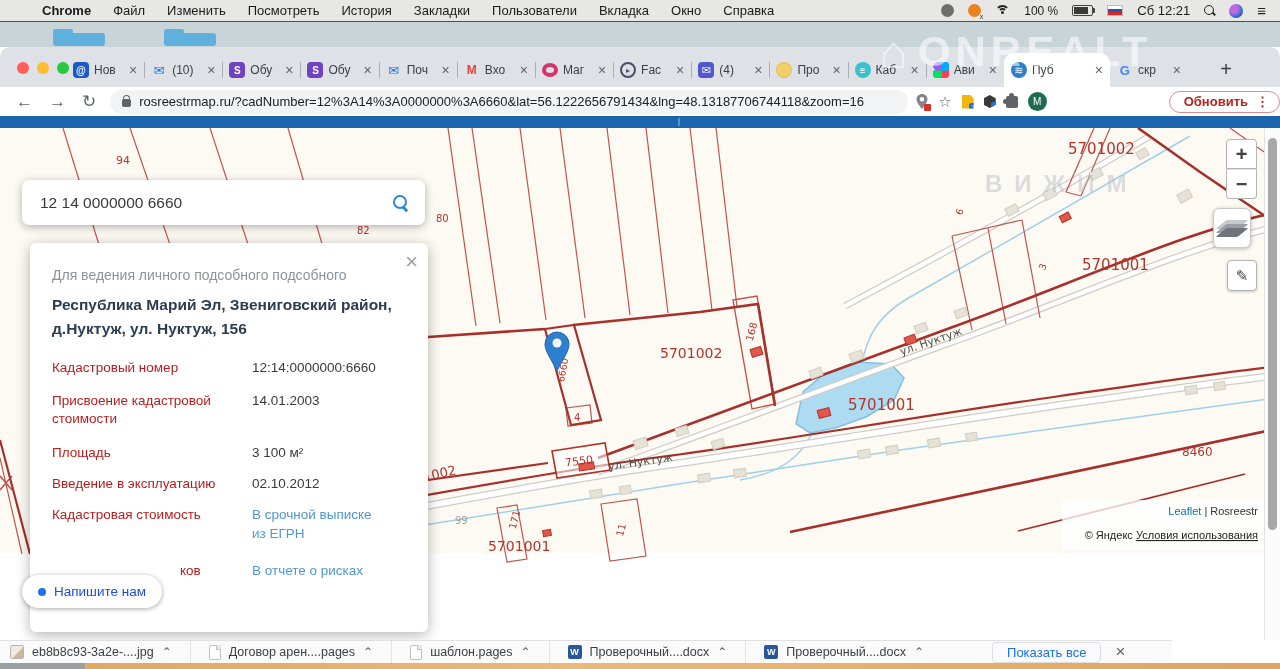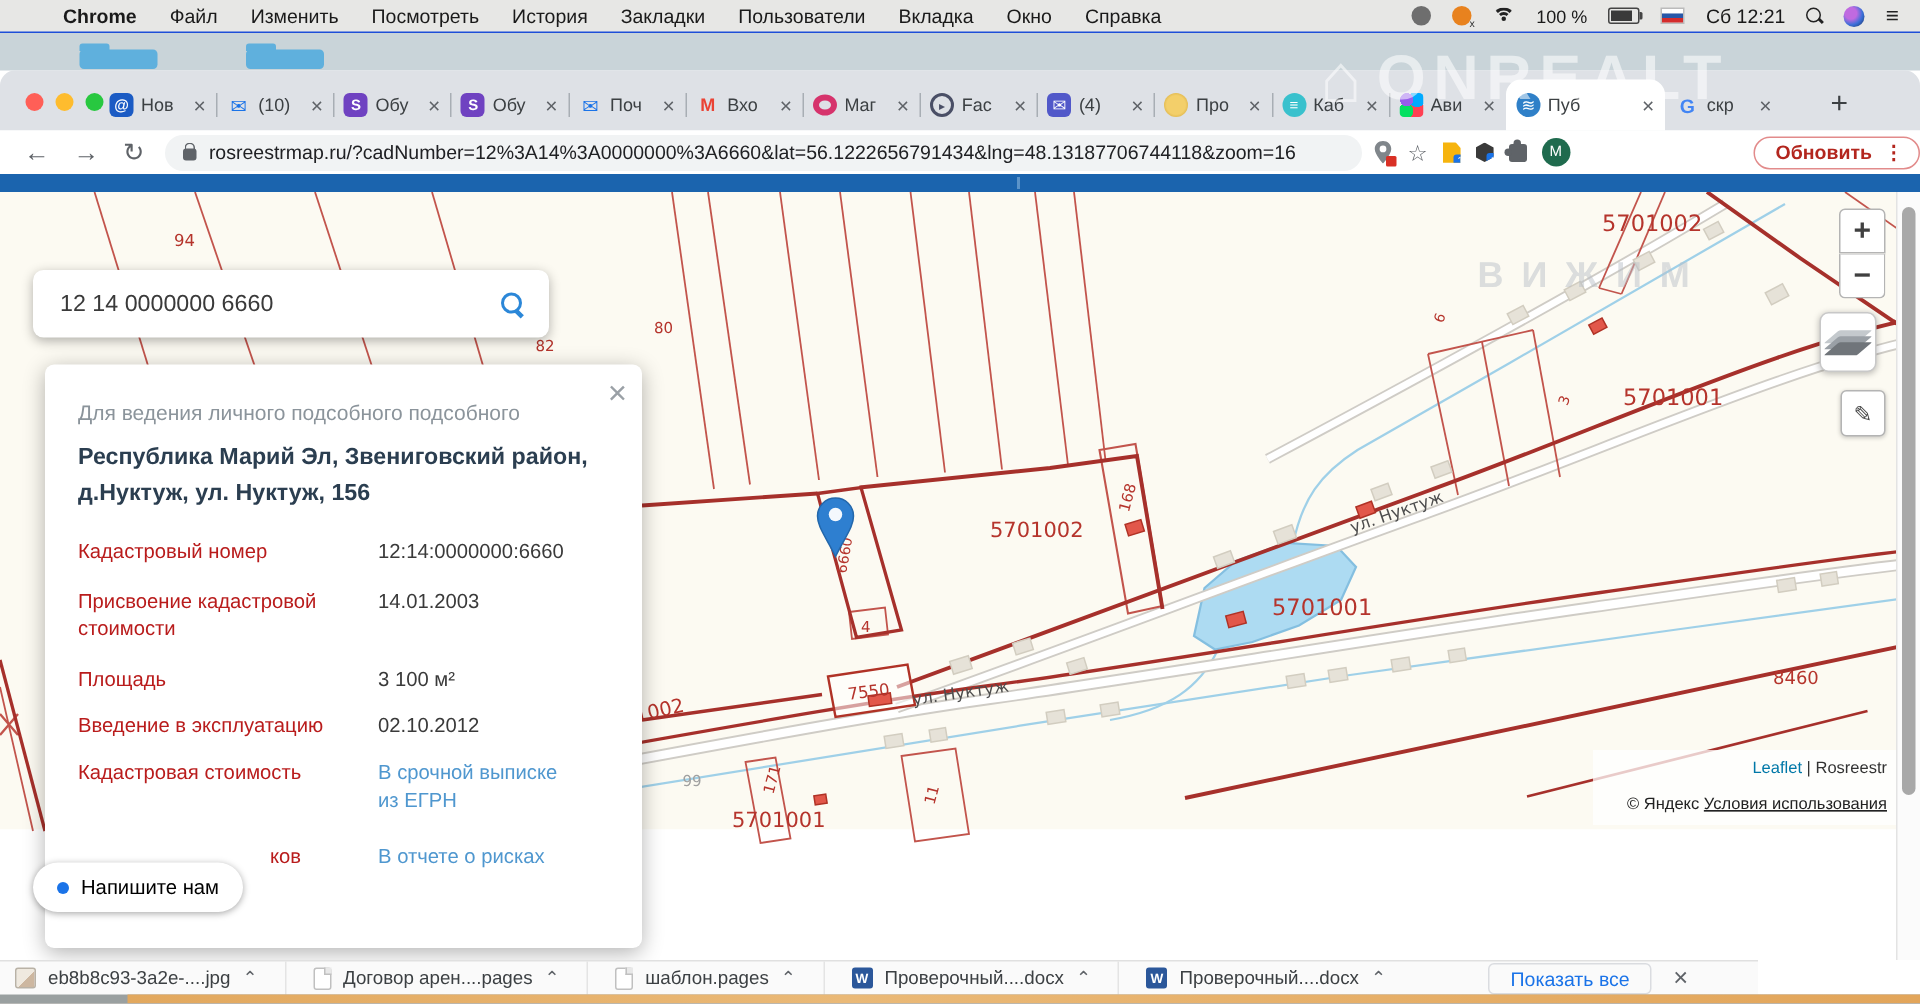--- a/index.html
+++ b/index.html
@@ -97,36 +97,36 @@
   svg text{font-family:"DejaVu Sans","Liberation Sans",sans-serif;}
 
   
   .zbtn{width:31px;height:30px;background:#fff;border:1px solid #b4b4b4;color:#404040;font-size:20px;font-weight:bold;display:flex;align-items:center;justify-content:center;z-index:6;}
   .layersbtn{width:38px;height:40px;background:#fff;border:1px solid #c8c8c8;border-radius:6px;box-shadow:0 1px 4px rgba(0,0,0,.25);z-index:6;display:flex;align-items:center;justify-content:center;}
   .layerstack{position:relative;width:22px;height:18px;}
   .layerstack i{position:absolute;left:0;width:22px;height:11px;transform:rotate(0) skewX(-50deg) scaleY(.8);border-radius:1px;}
   .rulerbtn{width:30px;height:31px;background:#fff;border:1px solid #b4b4b4;border-radius:4px;z-index:6;display:flex;align-items:center;justify-content:center;font-size:15px;color:#444;box-shadow:0 1px 3px rgba(0,0,0,.2);}
 
   
-  .searchbox{left:22px;top:180px;width:344px;height:45px;background:#fff;border-radius:7px;box-shadow:0 2px 8px rgba(0,0,0,.3);z-index:5;display:flex;align-items:center;padding:0 16px;gap:20px;}
+  .searchbox{left:22px;top:180px;width:403px;height:45px;background:#fff;border-radius:7px;box-shadow:0 2px 8px rgba(0,0,0,.3);z-index:5;display:flex;align-items:center;padding:0 16px;gap:20px;}
   .searchbox input{border:0;outline:0;flex:1;font-size:15.5px;color:#3a3a3a;background:transparent;}
   .bluemag{width:16px;height:16px;position:relative;}
   .bluemag::before{content:"";position:absolute;left:0;top:0;width:10px;height:10px;border:2.6px solid #2b87d8;border-radius:50%;}
   .bluemag::after{content:"";position:absolute;left:11px;top:11px;width:6px;height:2.6px;background:#2b87d8;transform:rotate(45deg);transform-origin:0 0;}
   .card{left:30px;top:243px;width:398px;height:389px;background:#fff;border-radius:6px;box-shadow:0 3px 14px rgba(0,0,0,.3);z-index:5;padding:24px 22px 0 22px;}
   .card-close{position:absolute;top:8px;right:10px;font-size:22px;color:#9aa0a6;line-height:1;}
   .card-usage{font-size:14px;color:#8b949b;margin-bottom:10px;}
   .card-addr{font-size:15.5px;font-weight:bold;color:#2b3e50;line-height:1.55;margin-bottom:18px;}
   .crow{display:flex;align-items:flex-start;}
   .rlabel{flex:0 0 200px;font-size:13.5px;color:#b91c1c;line-height:1.35;}
   .rvalue{flex:1;font-size:13.5px;color:#3a3a3a;line-height:1.4;max-width:128px;}
   .rvalue.link{color:#4f97cf;}
   .contactbtn{left:22px;top:575px;height:33px;background:#fff;border-radius:17px;box-shadow:0 1px 5px rgba(0,0,0,.35);z-index:8;display:flex;align-items:center;gap:8px;padding:0 16px;}
   .contactbtn .dot{width:8px;height:8px;border-radius:50%;background:#1a73e8;}
-  .contactbtn .txt{font-size:13.5px;color:#000000;font-weight:500;}
+  .contactbtn .txt{font-size:13.5px;color:#1d4ed8;font-weight:500;}
 
   
   .sbtrack{left:1264px;top:128px;width:16px;height:512px;background:#fbfbfb;border-left:1px solid #e3e3e3;z-index:7;}
   .sbthumb{position:absolute;left:3px;top:10px;width:9px;height:392px;background:#a8a8a8;border-radius:5px;}
 
   
   .dlbar{left:0;top:640px;width:1172px;height:23px;background:#fafafa;border-top:1px solid #e0e0e0;display:flex;align-items:center;z-index:10;font-size:12.5px;color:#3c4043;}
   .dlitem{display:flex;align-items:center;gap:8px;height:100%;padding:0 18px;border-right:1px solid #e4e4e4;}
   .dlname{white-space:nowrap;}
   .dlchev{color:#5f6368;font-size:12px;}

